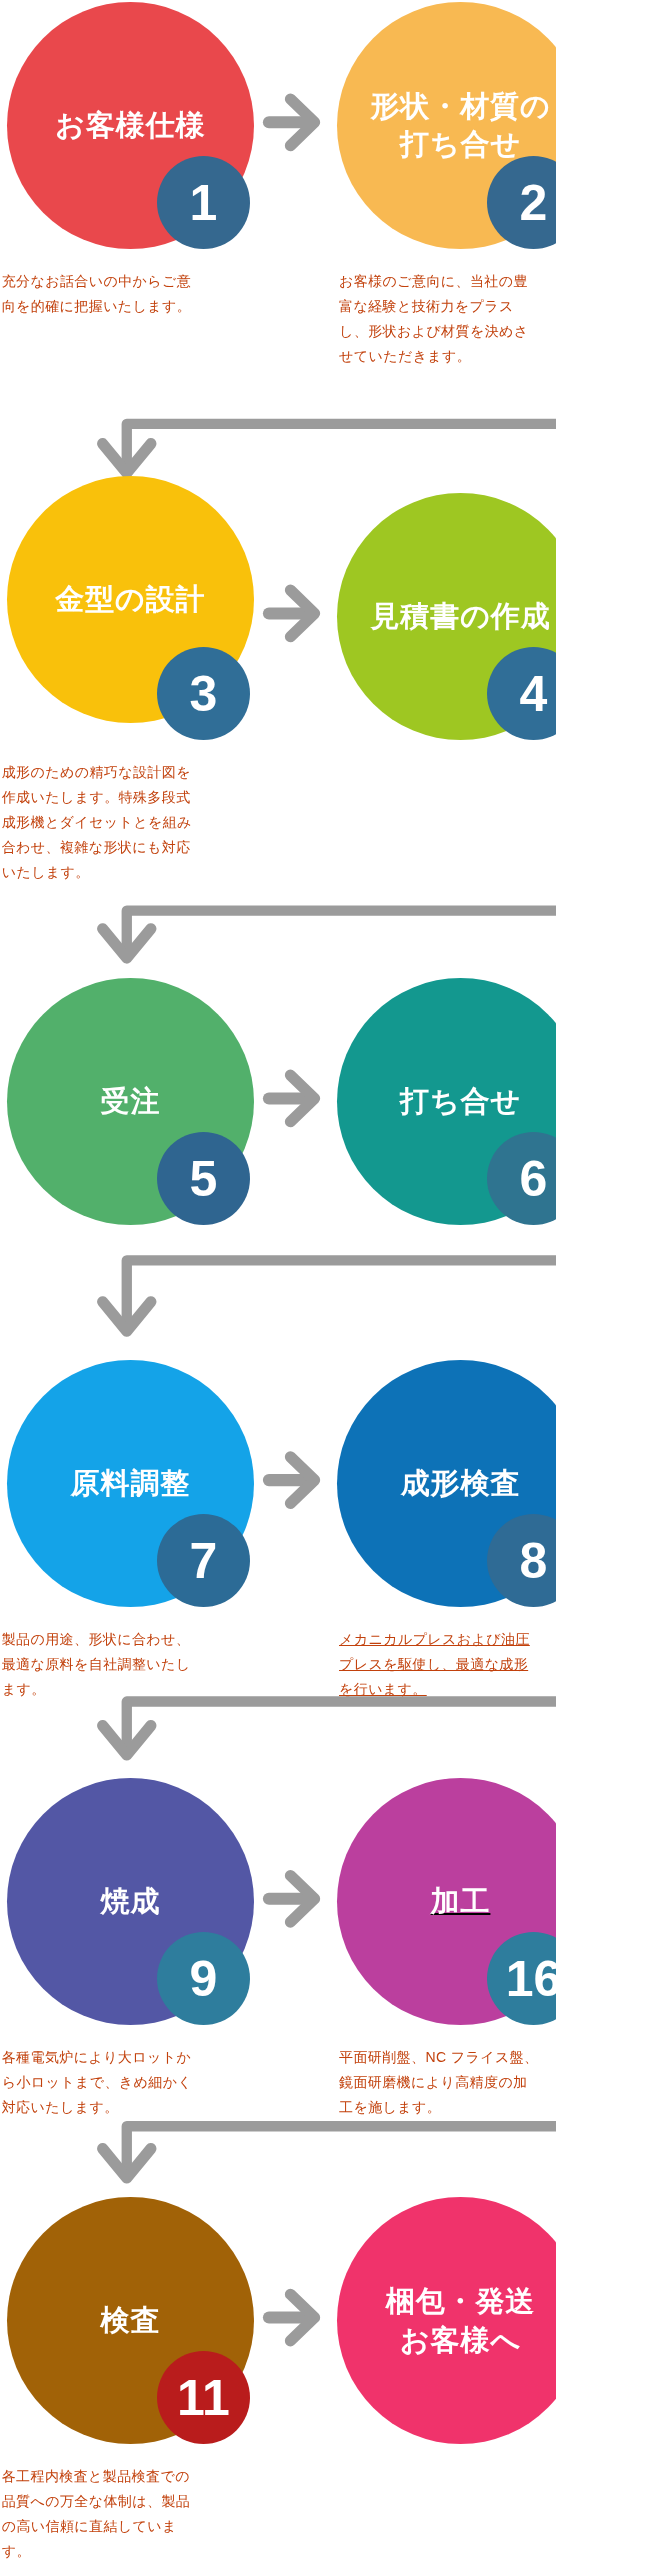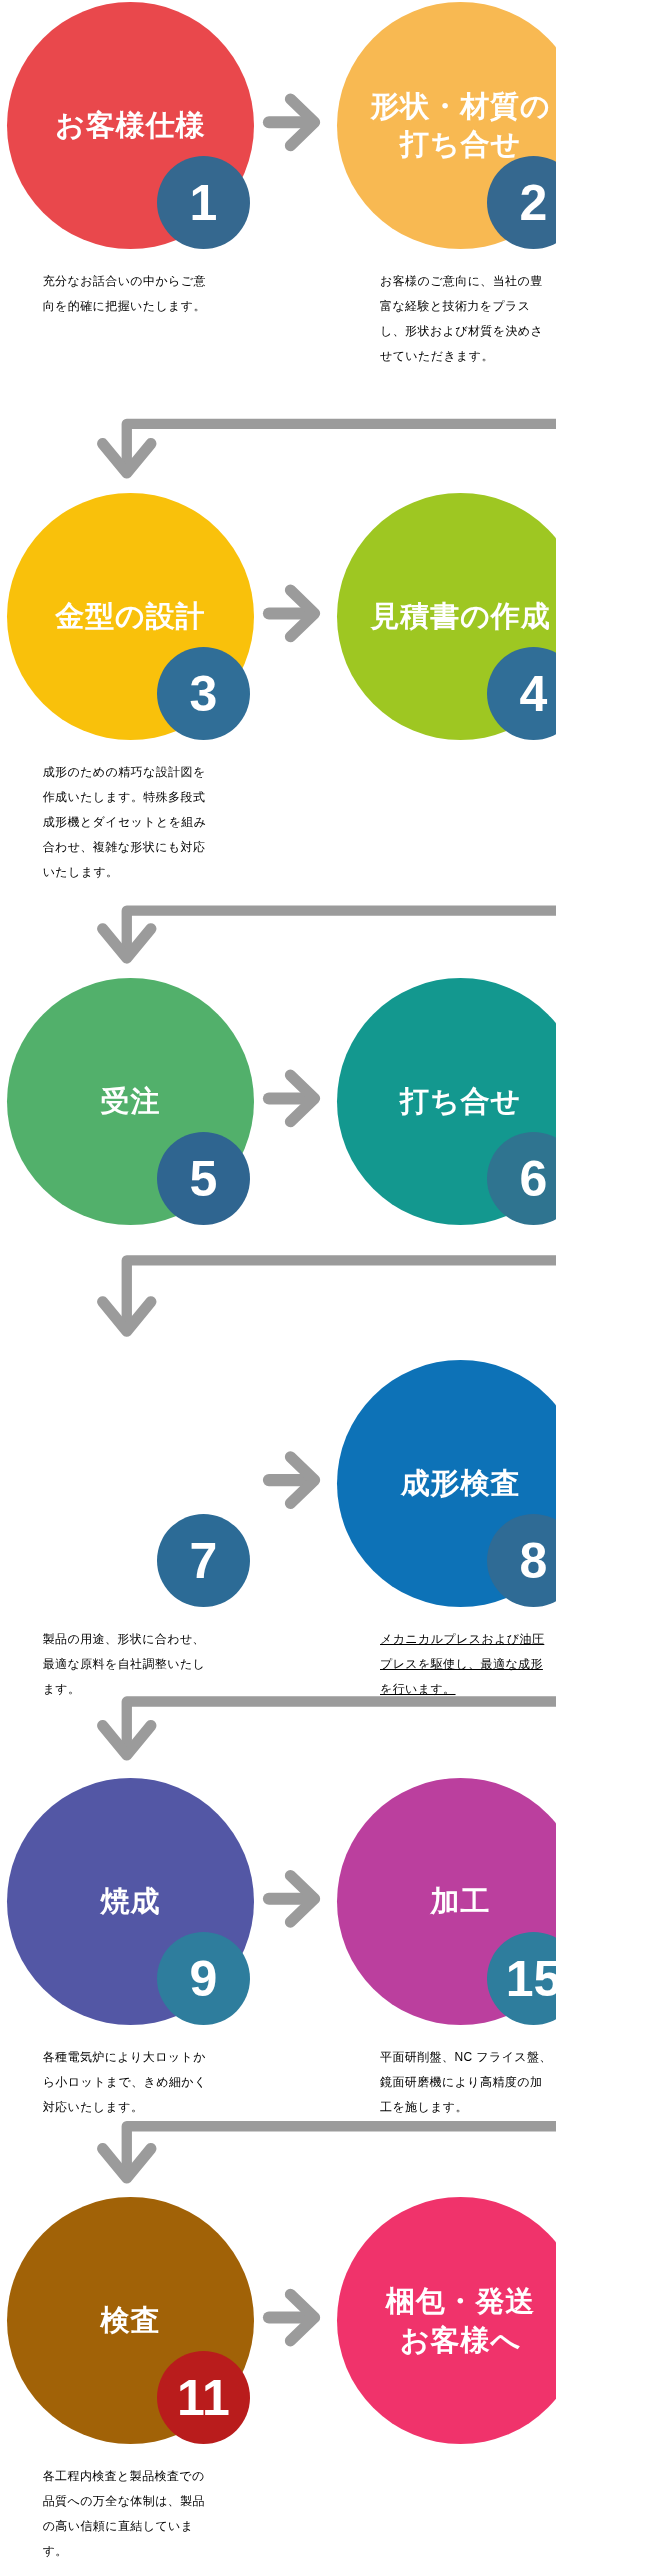--- a/index.html
+++ b/index.html
@@ -39,26 +39,25 @@
   }
   .badge .num{
     color:#ffffff;
     font-size:50px;
     font-weight:700;
     line-height:1;
   }
   .desc{
     position:absolute;
     z-index:1;
-    color:#000000;
-    font-size:12px;
+    color:#c2410c;
+    font-size:14px;
     line-height:25px;
     white-space:pre;
     letter-spacing:0.4px;
-    margin-left:41px;
   }
 </style>
 </head>
 <body>
 
 <div id="stage">
   <svg id="connector-svg" width="655" height="2576" viewBox="0 0 760 2990">
       <path d="M 640 140 H 754 V 492 H 147 V 541" fill="none" stroke="#9b9b9b" stroke-width="12" stroke-linecap="round" stroke-linejoin="round"></path>
       <path d="M 119 515 L 147 549 L 175 515" fill="none" stroke="#9b9b9b" stroke-width="13" stroke-linecap="round" stroke-linejoin="round"></path>
       <path d="M 640 710 H 754 V 1057 H 147 V 1104" fill="none" stroke="#9b9b9b" stroke-width="12" stroke-linecap="round" stroke-linejoin="round"></path>
@@ -94,21 +93,21 @@
       <span class="label">形状・材質の
 打ち合せ</span>
     </div>
     <div class="badge" style="left: 487px; top: 156px; background: rgb(53, 104, 143);">
       <span class="num">2</span>
     </div>
     <div class="desc" style="left: 339px; top: 269px;">お客様のご意向に、当社の豊
 富な経験と技術力をプラス
 し、形状および材質を決めさ
 せていただきます。</div>
-    <div class="circle" style="left: 6.9px; top: 493px; background: rgb(249, 193, 11);">
+    <div class="circle" style="left: 6.9px; top: 476px; background: rgb(249, 193, 11);">
       <span class="label">金型の設計</span>
     </div>
     <div class="badge" style="left: 157px; top: 647px; background: rgb(48, 110, 151);">
       <span class="num">3</span>
     </div>
     <div class="desc" style="left: 1.7px; top: 760px;">成形のための精巧な設計図を
 作成いたします。特殊多段式
 成形機とダイセットとを組み
 合わせ、複雑な形状にも対応
 いたします。</div>
@@ -123,20 +122,23 @@
     </div>
     <div class="badge" style="left: 157px; top: 1132px; background: rgb(47, 101, 144);">
       <span class="num">5</span>
     </div>
     <div class="circle" style="left: 337px; top: 978px; background: rgb(19, 152, 143);">
       <span class="label">打ち合せ</span>
     </div>
     <div class="badge" style="left: 487px; top: 1132px; background: rgb(47, 116, 144);">
       <span class="num">6</span>
     </div>
+    <div class="circle" style="left: 6.9px; top: 1360px; background: rgb(20, 163, 232);">
+      <span class="label">原料調整</span>
+    </div>
     <div class="badge" style="left: 157px; top: 1514px; background: rgb(44, 107, 150);">
       <span class="num">7</span>
     </div>
     <div class="desc" style="left: 1.7px; top: 1627px;">製品の用途、形状に合わせ、
 最適な原料を自社調整いたし
 ます。</div>
     <div class="circle" style="left: 337px; top: 1360px; background: rgb(13, 114, 183);">
       <span class="label">成形検査</span>
     </div>
     <div class="badge" style="left: 487px; top: 1514px; background: rgb(47, 107, 149);">
@@ -147,25 +149,25 @@
 を行います。</div>
     <div class="circle" style="left: 6.9px; top: 1778px; background: rgb(83, 87, 165);">
       <span class="label">焼成</span>
     </div>
     <div class="badge" style="left: 157px; top: 1932px; background: rgb(46, 125, 157);">
       <span class="num">9</span>
     </div>
     <div class="desc" style="left: 1.7px; top: 2045px;">各種電気炉により大ロットか
 ら小ロットまで、きめ細かく
 対応いたします。</div>
-    <div class="circle" style="left: 337px; top: 1778px; background: rgb(187, 63, 158);">
+    <div class="circle" style="left: 337px; top: 1778px; background: rgb(187, 63, 158); text-decoration: underline;">
       <span class="label">加工</span>
     </div>
     <div class="badge" style="left: 487px; top: 1932px; background: rgb(46, 125, 157);">
-      <span class="num">15</span>
+      <span class="num">16</span>
     </div>
     <div class="desc" style="left: 339px; top: 2045px;">平面研削盤、NC フライス盤、
 鏡面研磨機により高精度の加
 工を施します。</div>
     <div class="circle" style="left: 6.9px; top: 2197px; background: #a16207;">
       <span class="label">検査</span>
     </div>
     <div class="badge" style="left: 157px; top: 2351px; background: #b91c1c;">
       <span class="num">11</span>
     </div>

